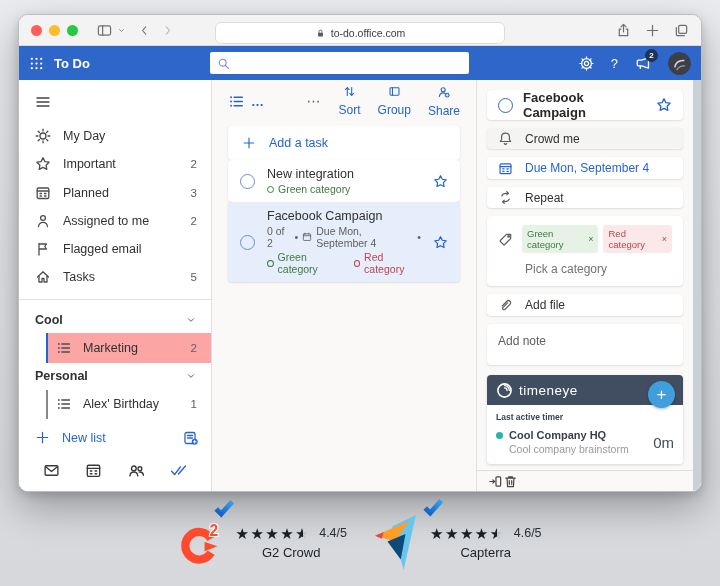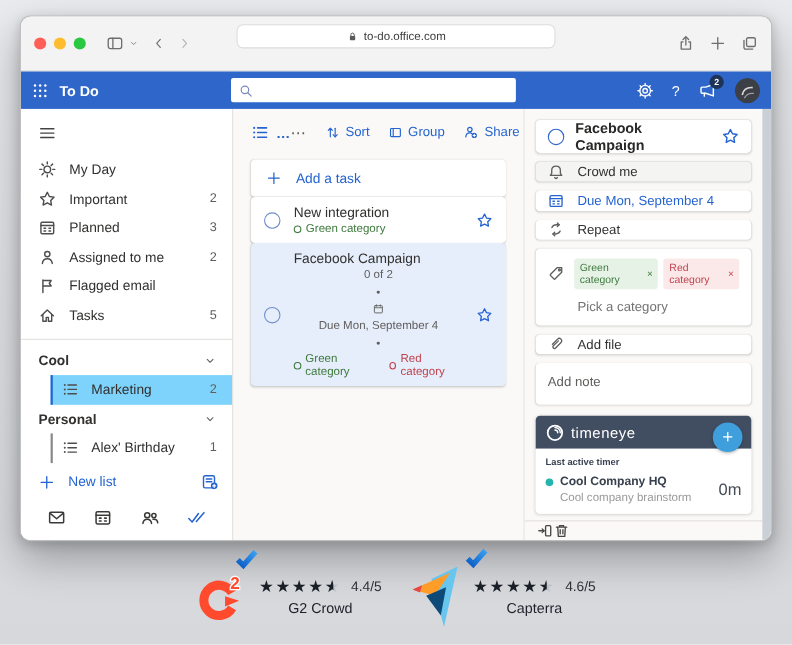--- a/index.html
+++ b/index.html
@@ -12,21 +12,21 @@
   svg.ic { fill:none; stroke:currentColor; stroke-width:1.3; stroke-linecap:round; stroke-linejoin:round; display:block; }
   .sprite { position:absolute; width:0; height:0; overflow:hidden; }
 
   
   .window { position:absolute; left:18px; top:14px; width:684px; height:478px;
     background:#fff; border-radius:10px; border:1px solid #bdbdbd;
     box-shadow:0 16px 38px rgba(0,0,0,.30), 0 3px 10px rgba(0,0,0,.15);
     overflow:hidden; display:flex; flex-direction:column; }
 
   
-  .chrome { height:50px; background:#f4f3f3; border-bottom:1px solid #d8d8d8;
+  .chrome { height:31px; background:#f4f3f3; border-bottom:1px solid #d8d8d8;
     display:flex; align-items:center; padding:0 12px; position:relative; flex:0 0 auto; }
   .dots { display:flex; gap:7px; margin-right:14px; }
   .dot { width:11px; height:11px; border-radius:50%; }
   .dot.r{background:#ff5f57}.dot.y{background:#febc2e}.dot.g{background:#28c840}
   .chrome-ic { color:#6e6e6e; margin:0 5px; display:flex; align-items:center; }
   .chrome-ic.fwd { color:#b5b5b5; }
   .urlbar { position:absolute; left:50%; transform:translateX(-50%); top:7px;
     width:290px; height:22px; background:#fff; border:1px solid #dcdcdc; border-radius:6px;
     display:flex; align-items:center; justify-content:center; gap:5px;
     font-size:10.5px; color:#3d3d3d; }
@@ -58,46 +58,46 @@
   .side-item { display:flex; align-items:center; height:29px; padding:0 14px 0 16px;
     gap:12px; font-size:12.5px; color:#323130; cursor:pointer; }
   .side-item .lic { color:#4d4d4d; flex:0 0 auto; }
   .count { margin-left:auto; font-size:11.5px; color:#605e5c; }
   .side-div { height:1px; background:#e1dfdd; margin:8px 0 6px; }
   .group-row { display:flex; align-items:center; height:28px; padding:0 14px 0 16px;
     font-size:12.5px; font-weight:700; color:#323130; cursor:pointer; }
   .group-row .chev { margin-left:auto; color:#605e5c; }
   .list-row { display:flex; align-items:center; height:30px; margin-left:27px;
     padding:0 14px 0 8px; gap:11px; font-size:12.5px; cursor:pointer; border-left:2px solid #8a8886; }
-  .list-row.selected { background:#7dd3fc; border-left-color:#2564cf; }
+  .list-row.selected { background:#fca5a5; border-left-color:#2564cf; }
   .newlist-row { display:flex; align-items:center; height:34px; padding:0 12px 0 16px;
     gap:12px; color:#2564cf; font-size:12.5px; margin-top:2px; cursor:pointer; }
   .newlist-row .ng { margin-left:auto; }
   .side-bottom { margin-top:auto; display:flex; justify-content:space-between;
     padding:8px 24px 12px; color:#3b3a39; }
   .side-bottom .todo-ic { color:#2564cf; }
 
   
   .middle { flex:1; background:#faf9f8; border-left:1px solid #e3e1df; border-right:1px solid #e3e1df;
     padding:10px 16px; display:flex; flex-direction:column; min-width:0; }
   .toolbar { display:flex; align-items:center; height:22px; color:#2564cf; }
   .tl-title { display:flex; align-items:center; gap:6px; font-weight:700; font-size:13px; }
   .tl-actions { margin-left:auto; display:flex; align-items:center; gap:17px; font-size:12px; }
   .tl-more { color:#605e5c; font-size:14px; letter-spacing:1px; cursor:pointer; }
-  .tl-btn { display:flex; align-items:center; gap:5px; cursor:pointer; }
+  .tl-btn { display:flex; align-items:center; gap:5px; cursor:pointer;flex-direction:column; }
   .card { background:#fff; border-radius:4px;
     box-shadow:0 1px 2px rgba(0,0,0,.10), 0 0 1px rgba(0,0,0,.08); }
   .addtask { margin-top:14px; height:34px; display:flex; align-items:center; gap:13px;
     padding:0 14px; color:#2564cf; font-size:12.5px; cursor:pointer; }
   .task { margin-top:0; display:flex; align-items:center; gap:12px; padding:7px 12px; cursor:pointer; }
   .task.selected { background:#e6eefb; }
   .tcircle { width:15px; height:15px; border:1.5px solid #6f8ecb; border-radius:50%; flex:0 0 auto; cursor:pointer; }
   .t-main { display:flex; flex-direction:column; gap:2px; min-width:0; }
   .t-title { font-size:12.5px; color:#323130; }
-  .t-meta { display:flex; align-items:center; gap:4px; font-size:10.5px; color:#605e5c;flex-direction:column; }
+  .t-meta { display:flex; align-items:center; gap:4px; font-size:10.5px; color:#605e5c; }
   .cat { display:flex; align-items:center; gap:4px; font-size:10.5px; }
   .cat .cdot { width:7px; height:7px; border-radius:50%; border:1.3px solid currentColor; }
   .cat.green { color:#3f7a3f; }
   .cat.red { color:#c0424e; }
   .t-cats { display:flex; gap:10px; }
   .t-star { margin-left:auto; color:#2564cf; cursor:pointer; }
 
   
   .detail { width:216px; background:#faf9f8; display:flex; flex-direction:column;
     padding:10px 10px 0; flex:0 0 auto; }

